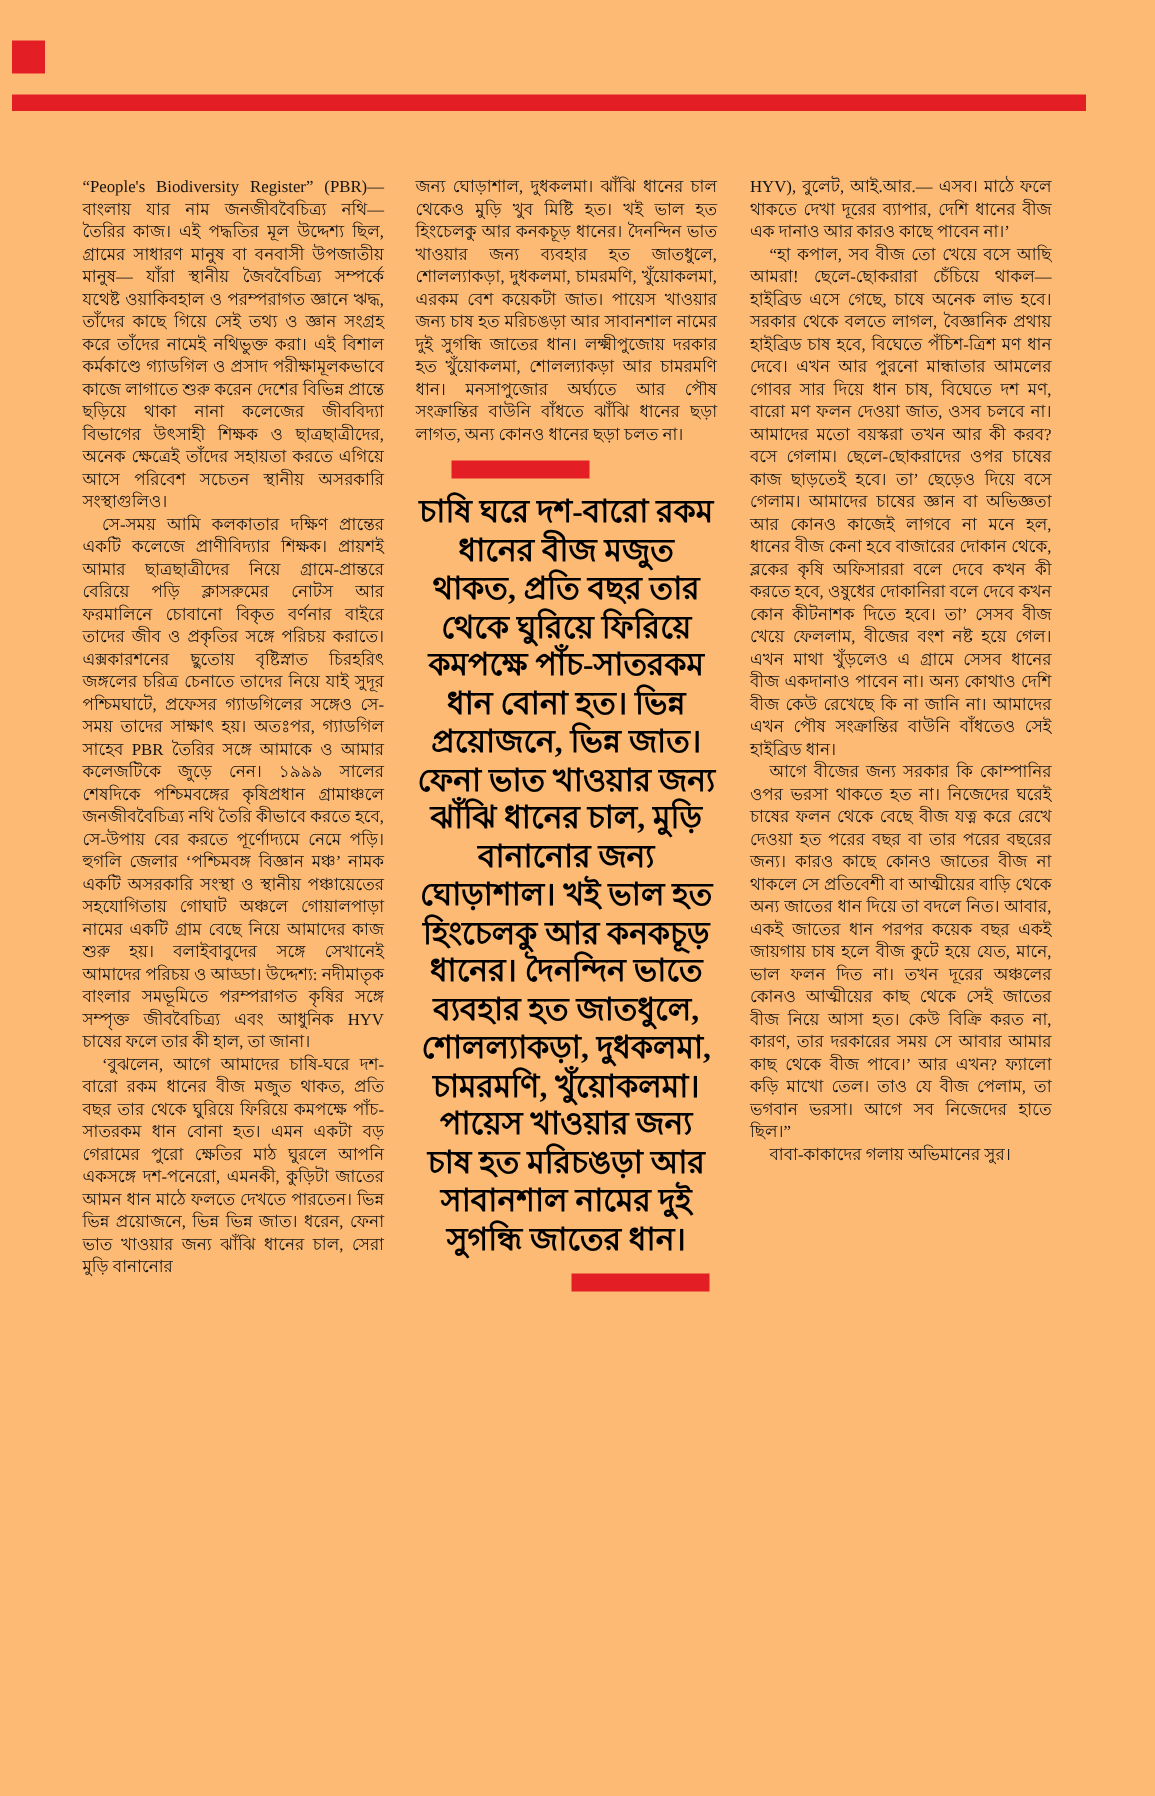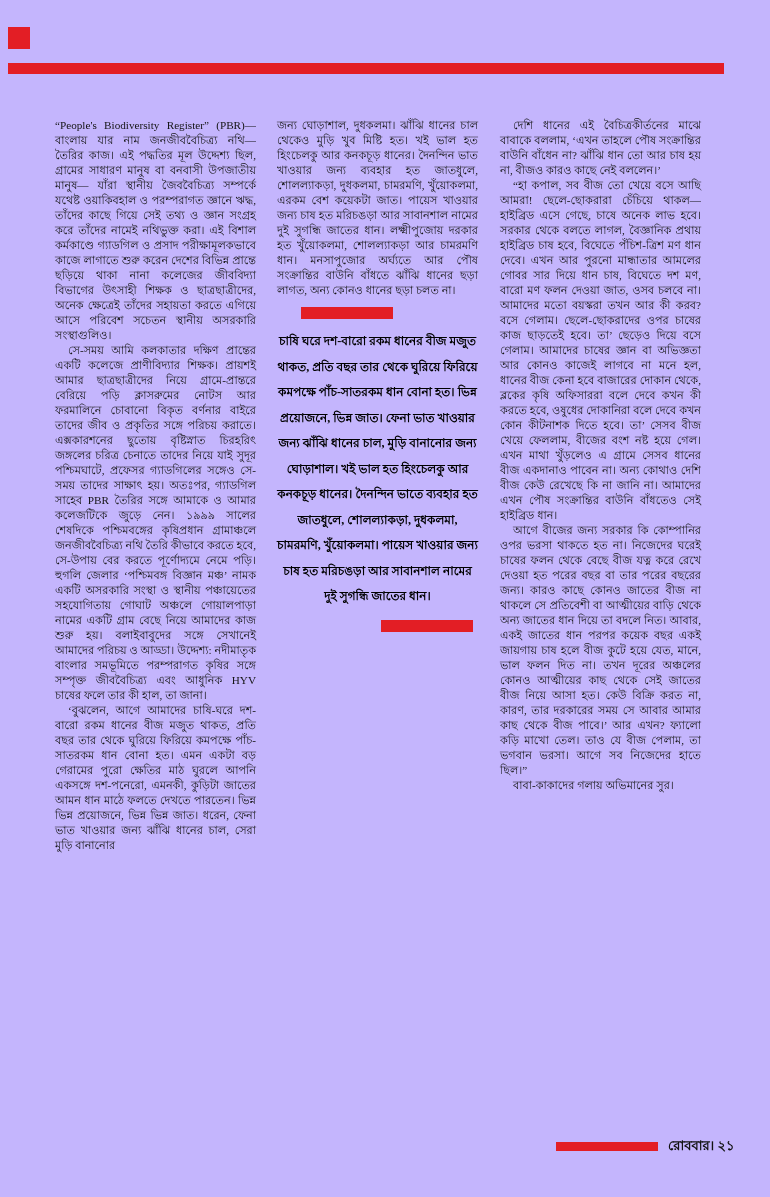--- a/index.html
+++ b/index.html
@@ -5,21 +5,21 @@
   :root { --accent: #e31e25; }
   * { box-sizing: border-box; }
   html, body { margin: 0; padding: 0; }
   body {
     width: 770px; height: 1197px;
     background: #ffffff;
     font-family: "Liberation Serif", serif;
     position: relative;
     overflow: hidden;
   }
-  .page { position: absolute; inset: 0; background: #c4b5fd; }
+  .page { position: absolute; inset: 0; background: #fdba74; }
 
   .corner-square {
     position: absolute; left: 8px; top: 27px;
     width: 22px; height: 22px; background: var(--accent);
   }
   .top-rule {
     position: absolute; left: 8px; top: 63px;
     width: 716px; height: 11px; background: var(--accent);
   }
 
@@ -33,21 +33,21 @@
   .col3 { left: 500px; }
 
   p.para { margin: 0; text-indent: 13px; }
   p.para.no-indent { text-indent: 0; }
 
   .pullquote { margin-top: 9px; }
   .pq-bar { height: 12px; background: var(--accent); }
   .pq-bar-top    { width: 92px; margin-left: 24px; margin-bottom: 10px; }
   .pq-bar-bottom { width: 92px; margin-left: 104px; margin-top: 10px; }
   .pq-text {
-    font-size: 12px; line-height: 25.5px;
+    font-size: 21px; line-height: 25.5px;
     font-weight: bold; text-align: center;
     color: #000000;
   }
 
   .footer {
     position: absolute; left: 556px; top: 1136px;
     display: flex; align-items: center; gap: 10px;
   }
   .footer-bar { width: 102px; height: 9px; background: var(--accent); }
   .footer-text { font-size: 13px; font-weight: bold; color: #111; white-space: nowrap; }
@@ -71,24 +71,20 @@
         <p class="para no-indent">জন্য ঘোড়াশাল, দুধকলমা। ঝাঁঝি ধানের চাল থেকেও মুড়ি খুব মিষ্টি হত। খই ভাল হত হিংচেলকু আর কনকচূড় ধানের। দৈনন্দিন ভাত খাওয়ার জন্য ব্যবহার হত জাতধুলে, শোলল্যাকড়া, দুধকলমা, চামরমণি, খুঁয়োকলমা, এরকম বেশ কয়েকটা জাত। পায়েস খাওয়ার জন্য চাষ হত মরিচঙড়া আর সাবানশাল নামের দুই সুগন্ধি জাতের ধান। লক্ষ্মীপুজোয় দরকার হত খুঁয়োকলমা, শোলল্যাকড়া আর চামরমণি ধান। মনসাপুজোর অর্ঘ্যতে আর পৌষ সংক্রান্তির বাউনি বাঁধতে ঝাঁঝি ধানের ছড়া লাগত, অন্য কোনও ধানের ছড়া চলত না।</p>
       </div>
     <div class="pullquote">
       <div class="pq-bar pq-bar-top"></div>
       <div class="pq-text">চাষি ঘরে দশ-বারো রকম ধানের বীজ মজুত থাকত, প্রতি বছর তার থেকে ঘুরিয়ে ফিরিয়ে কমপক্ষে পাঁচ-সাতরকম ধান বোনা হত। ভিন্ন প্রয়োজনে, ভিন্ন জাত। ফেনা ভাত খাওয়ার জন্য ঝাঁঝি ধানের চাল, মুড়ি বানানোর জন্য ঘোড়াশাল। খই ভাল হত হিংচেলকু আর কনকচূড় ধানের। দৈনন্দিন ভাতে ব্যবহার হত জাতধুলে, শোলল্যাকড়া, দুধকলমা, চামরমণি, খুঁয়োকলমা। পায়েস খাওয়ার জন্য চাষ হত মরিচঙড়া আর সাবানশাল নামের দুই সুগন্ধি জাতের ধান।</div>
       <div class="pq-bar pq-bar-bottom"></div>
     </div>
   </div>
 
   <div class="col col3">
-      <p class="para">দেশি ধানের এই বৈচিত্রকীর্তনের মাঝে বাবাকে বললাম, ‘এখন তাহলে পৌষ সংক্রান্তির বাউনি বাঁধেন না? ঝাঁঝি ধান তো আর চাষ হয় না, বীজও কারও কাছে নেই বললেন।’</p>
+      <p class="para no-indent">HYV), বুলেট, আই.আর.— এসব। মাঠে ফলে থাকতে দেখা দূরের ব্যাপার, দেশি ধানের বীজ এক দানাও আর কারও কাছে পাবেন না।’</p>
       <p class="para">“হা কপাল, সব বীজ তো খেয়ে বসে আছি আমরা! ছেলে-ছোকরারা চেঁচিয়ে থাকল— হাইব্রিড এসে গেছে, চাষে অনেক লাভ হবে। সরকার থেকে বলতে লাগল, বৈজ্ঞানিক প্রথায় হাইব্রিড চাষ হবে, বিঘেতে পঁচিশ-ত্রিশ মণ ধান দেবে। এখন আর পুরনো মান্ধাতার আমলের গোবর সার দিয়ে ধান চাষ, বিঘেতে দশ মণ, বারো মণ ফলন দেওয়া জাত, ওসব চলবে না। আমাদের মতো বয়স্করা তখন আর কী করব? বসে গেলাম। ছেলে-ছোকরাদের ওপর চাষের কাজ ছাড়তেই হবে। তা’ ছেড়েও দিয়ে বসে গেলাম। আমাদের চাষের জ্ঞান বা অভিজ্ঞতা আর কোনও কাজেই লাগবে না মনে হল, ধানের বীজ কেনা হবে বাজারের দোকান থেকে, ব্লকের কৃষি অফিসাররা বলে দেবে কখন কী করতে হবে, ওষুধের দোকানিরা বলে দেবে কখন কোন কীটনাশক দিতে হবে। তা’ সেসব বীজ খেয়ে ফেললাম, বীজের বংশ নষ্ট হয়ে গেল। এখন মাথা খুঁড়লেও এ গ্রামে সেসব ধানের বীজ একদানাও পাবেন না। অন্য কোথাও দেশি বীজ কেউ রেখেছে কি না জানি না। আমাদের এখন পৌষ সংক্রান্তির বাউনি বাঁধতেও সেই হাইব্রিড ধান।</p>
       <p class="para">আগে বীজের জন্য সরকার কি কোম্পানির ওপর ভরসা থাকতে হত না। নিজেদের ঘরেই চাষের ফলন থেকে বেছে বীজ যত্ন করে রেখে দেওয়া হত পরের বছর বা তার পরের বছরের জন্য। কারও কাছে কোনও জাতের বীজ না থাকলে সে প্রতিবেশী বা আত্মীয়ের বাড়ি থেকে অন্য জাতের ধান দিয়ে তা বদলে নিত। আবার, একই জাতের ধান পরপর কয়েক বছর একই জায়গায় চাষ হলে বীজ কুটে হয়ে যেত, মানে, ভাল ফলন দিত না। তখন দূরের অঞ্চলের কোনও আত্মীয়ের কাছ থেকে সেই জাতের বীজ নিয়ে আসা হত। কেউ বিক্রি করত না, কারণ, তার দরকারের সময় সে আবার আমার কাছ থেকে বীজ পাবে।’ আর এখন? ফ্যালো কড়ি মাখো তেল। তাও যে বীজ পেলাম, তা ভগবান ভরসা। আগে সব নিজেদের হাতে ছিল।”</p>
       <p class="para">বাবা-কাকাদের গলায় অভিমানের সুর।</p>
     </div>
 
-  <div class="footer">
-    <div class="footer-bar"></div>
-    <div class="footer-text">রোববার। ২১</div>
-  </div>
 
 </div>
 
 </body></html>

